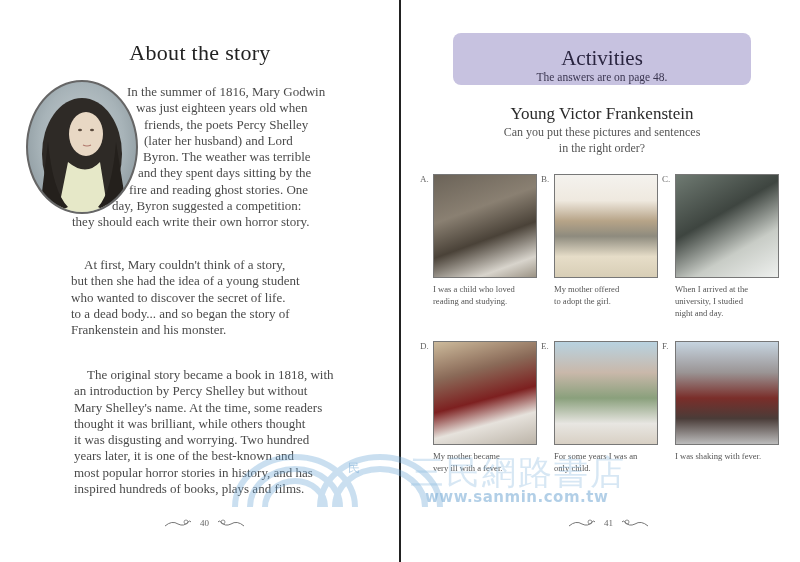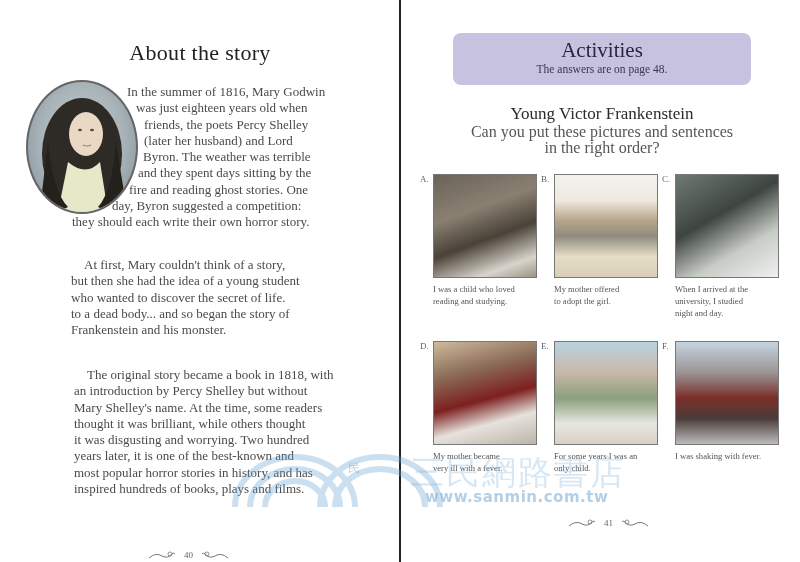--- a/index.html
+++ b/index.html
@@ -28,38 +28,38 @@
   .p1 .ln { display: block; white-space: nowrap; }
   .p2 { left: 71px; top: 257px; width: 260px; }
   .p3 { left: 74px; top: 367px; width: 262px; }
   .ln { display: block; white-space: nowrap; }
 
   .page-num {
     position: absolute; top: 518px; font-size: 9px; color: #666;
     display: flex; align-items: center; gap: 8px;
   }
   .flourish { width: 28px; height: 10px; }
-  .pn-left { left: 148px; margin-top: 32px; }
+  .pn-left { left: 164px; }
   .pn-right { left: 568px; }
 
   
   .activities-box {
     position: absolute; left: 453px; top: 33px; width: 298px; height: 52px;
     background: #c7c2e0; border-radius: 8px; text-align: center;
   }
-  .act-title { font-size: 21px; color: #2a2540; padding-top: 5px; line-height: 24px; }
+  .act-title { font-size: 21px; color: #2a2540; padding-top: 13px; line-height: 24px; }
   .act-sub { font-size: 11.5px; color: #3a3550; line-height: 14px; }
 
   .section-title {
     position: absolute; left: 453px; width: 298px; top: 104px; text-align: center;
     font-size: 17px; color: #2a2a2a;
   }
   .section-q {
     position: absolute; left: 440px; width: 324px; top: 124px; text-align: center;
-    font-size: 16px; line-height: 16px; color: #555;
+    font-size: 12px; line-height: 16px; color: #555;
   }
 
   .card { position: absolute; width: 104px; }
   .card-letter { position: absolute; left: -13px; top: 0; font-size: 9px; color: #666; }
   .card-img {
     position: absolute; left: 0; top: 0; width: 102px; height: 102px;
     border: 1px solid #777; overflow: hidden;
   }
   .card-cap {
     position: absolute; left: 0; top: 109px; width: 110px;

